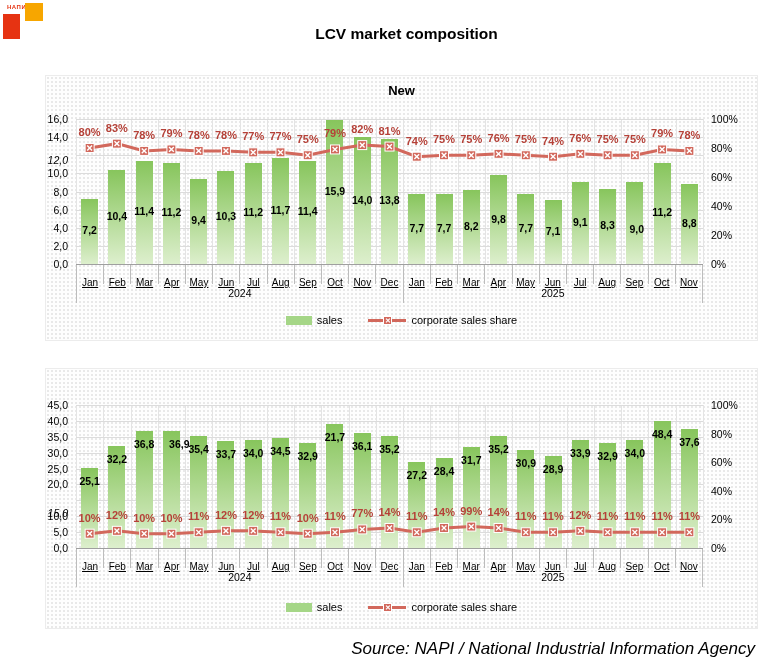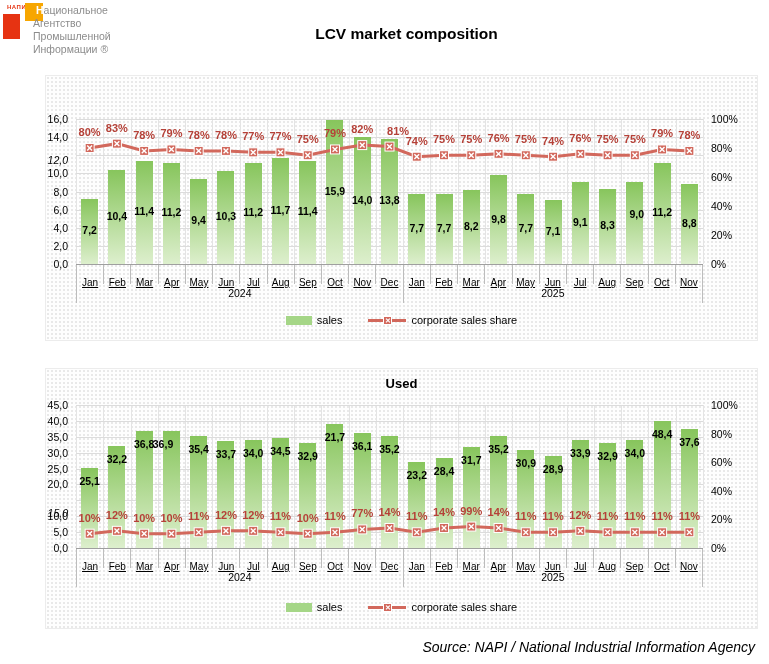--- a/index.html
+++ b/index.html
@@ -11,21 +11,21 @@
   
   .logo { position:absolute; left:3px; top:3px; width:160px; height:62px; }
   .logo .acronym { position:absolute; left:4px; top:1px; font-size:6px; font-weight:bold; letter-spacing:.5px; }
   .logo .sq-red    { position:absolute; left:0;  top:11px; width:17px; height:25px; }
   .logo .sq-orange { position:absolute; left:22px; top:0;  width:18px; height:18px; }
   .logo .lines { position:absolute; left:30px; top:1px; font-size:10.5px; line-height:13px; }
   .logo .lines .initial { font-weight:bold; color:#fff; position:relative; padding-left:3px; }
   
   .main-title { position:absolute; left:55px; top:25px; width:703px; text-align:center;
                 font-size:15.5px; font-weight:bold; }
-  .source { position:absolute; right:14px; top:639px; font-size:14px; font-style:italic;text-align:right; }
+  .source { position:absolute; right:14px; top:639px; font-size:17px; font-style:italic;text-align:right; }
   
   .panel { position:absolute; left:45px; width:713px; border:1px solid #ececec;
            background-color:#fefefe;
            background-image:radial-gradient(#e9e9e9 0.8px, transparent 0.9px);
            background-size:4px 4px; }
   .panel.p-new  { top:75px;  height:266px; }
   .panel.p-used { top:368px; height:261px; }
   .chart-title { position:absolute; left:0; right:0; text-align:center; top:7px;
                  font-size:13px; font-weight:bold; }
   .legend { position:absolute; left:0; right:0; display:flex; justify-content:center;
@@ -54,31 +54,26 @@
   .months, .years { border-left:1px solid #bdbdbd; }
   svg.lineSvg { position:absolute; overflow:visible; }
 </style>
 </head>
 <body>
 
 <div class="logo">
   <span class="acronym" style="color: rgb(230, 51, 18);">НАПИ</span>
   <span class="sq-red" style="background: rgb(230, 51, 18);"></span>
   <span class="sq-orange" style="background: rgb(247, 166, 0);"></span>
-  <div class="lines" style="color: rgb(140, 140, 140);">
-    <div><span class="initial">Н</span><span>ациональное</span></div>
-    <div>Агентство</div>
-    <div>Промышленной</div>
-    <div>Информации ®</div>
-  </div>
 </div>
 
 <div class="main-title">LCV market composition</div>
 
 <section class="panel p-new">
+  <div class="chart-title">New</div>
   <div class="gen"></div>
   <div class="legend">
     <span class="item">
       <span class="swatch-bar" style="background: rgb(165, 214, 135);"></span>
       <span>sales</span>
     </span>
     <span class="item">
       <span class="swatch-line">
           <span class="ln" style="background: rgb(210, 104, 92);"></span>
           <span class="mk" style="background: rgb(210, 104, 92);"></span>
@@ -168,21 +163,21 @@
     <div class="val-label" style="left: 433.913px; top: 136.594px; width: 37.2609px;">9,8</div>
     <div class="bar" style="left: 471.304px; top: 118.219px; width: 17px; height: 69.7812px; background: linear-gradient(rgb(135, 197, 92), rgb(221, 239, 205));"></div>
     <div class="val-label" style="left: 461.174px; top: 146.109px; width: 37.2609px;">7,7</div>
     <div class="bar" style="left: 498.565px; top: 123.656px; width: 17px; height: 64.3438px; background: linear-gradient(rgb(135, 197, 92), rgb(221, 239, 205));"></div>
     <div class="val-label" style="left: 488.435px; top: 148.828px; width: 37.2609px;">7,1</div>
     <div class="bar" style="left: 525.826px; top: 105.531px; width: 17px; height: 82.4688px; background: linear-gradient(rgb(135, 197, 92), rgb(221, 239, 205));"></div>
     <div class="val-label" style="left: 515.696px; top: 139.766px; width: 37.2609px;">9,1</div>
     <div class="bar" style="left: 553.087px; top: 112.781px; width: 17px; height: 75.2188px; background: linear-gradient(rgb(135, 197, 92), rgb(221, 239, 205));"></div>
     <div class="val-label" style="left: 542.957px; top: 143.391px; width: 37.2609px;">8,3</div>
     <div class="bar" style="left: 580.348px; top: 106.438px; width: 17px; height: 81.5625px; background: linear-gradient(rgb(135, 197, 92), rgb(221, 239, 205));"></div>
-    <div class="val-label" style="left: 570.217px; top: 132px; width: 41px;">9,0</div>
+    <div class="val-label" style="left: 570.217px; top: 147px; width: 41px;">9,0</div>
     <div class="bar" style="left: 607.609px; top: 86.5px; width: 17px; height: 101.5px; background: linear-gradient(rgb(135, 197, 92), rgb(221, 239, 205));"></div>
     <div class="val-label" style="left: 597.478px; top: 130.25px; width: 37.2609px;">11,2</div>
     <div class="bar" style="left: 634.87px; top: 108.25px; width: 17px; height: 79.75px; background: linear-gradient(rgb(135, 197, 92), rgb(221, 239, 205));"></div>
     <div class="val-label" style="left: 624.739px; top: 141.125px; width: 37.2609px;">8,8</div>
     <svg class="lineSvg" width="627" height="145" style="left: 30px; top: 43px;">
       <polyline points="13.630434782608695,28.999999999999993 40.891304347826086,24.650000000000006 68.15217391304347,31.899999999999995 95.41304347826087,30.449999999999996 122.67391304347825,31.899999999999995 149.93478260869563,31.899999999999995 177.19565217391303,33.349999999999994 204.45652173913044,33.349999999999994 231.7173913043478,36.25 258.9782608695652,30.449999999999996 286.23913043478257,26.10000000000001 313.5,27.549999999999994 340.7608695652174,37.7 368.02173913043475,36.25 395.2826086956522,36.25 422.54347826086956,34.8 449.80434782608694,36.25 477.0652173913043,37.7 504.3260869565217,34.8 531.5869565217391,36.25 558.8478260869565,36.25 586.108695652174,30.449999999999996 613.3695652173914,31.899999999999995" fill="none" stroke="#d2685c" stroke-width="3"></polyline>
       <rect x="9.130434782608695" y="24.499999999999993" width="9" height="9" fill="#d2685c" stroke="#fff" stroke-width="1"></rect>
       <path d="M11.230434782608695 26.599999999999994 L16.030434782608694 31.39999999999999 M16.030434782608694 26.599999999999994 L11.230434782608695 31.39999999999999" stroke="#fff" stroke-width="1.4" fill="none"></path>
       <rect x="36.391304347826086" y="20.150000000000006" width="9" height="9" fill="#d2685c" stroke="#fff" stroke-width="1"></rect>
       <path d="M38.49130434782609 22.250000000000007 L43.291304347826085 27.050000000000004 M43.291304347826085 22.250000000000007 L38.49130434782609 27.050000000000004" stroke="#fff" stroke-width="1.4" fill="none"></path>
@@ -233,21 +228,21 @@
     <div class="pct-label" style="left: 51.2609px; top: 45.65px; width: 39.2609px; color: rgb(181, 65, 56);">83%</div>
     <div class="pct-label" style="left: 78.5217px; top: 52.9px; width: 39.2609px; color: rgb(181, 65, 56);">78%</div>
     <div class="pct-label" style="left: 105.783px; top: 51.45px; width: 39.2609px; color: rgb(181, 65, 56);">79%</div>
     <div class="pct-label" style="left: 133.043px; top: 52.9px; width: 39.2609px; color: rgb(181, 65, 56);">78%</div>
     <div class="pct-label" style="left: 160.304px; top: 52.9px; width: 39.2609px; color: rgb(181, 65, 56);">78%</div>
     <div class="pct-label" style="left: 187.565px; top: 54.35px; width: 39.2609px; color: rgb(181, 65, 56);">77%</div>
     <div class="pct-label" style="left: 214.826px; top: 54.35px; width: 39.2609px; color: rgb(181, 65, 56);">77%</div>
     <div class="pct-label" style="left: 242.087px; top: 57.25px; width: 39.2609px; color: rgb(181, 65, 56);">75%</div>
     <div class="pct-label" style="left: 269.348px; top: 51.45px; width: 39.2609px; color: rgb(181, 65, 56);">79%</div>
     <div class="pct-label" style="left: 296.609px; top: 47.1px; width: 39.2609px; color: rgb(181, 65, 56);">82%</div>
-    <div class="pct-label" style="left: 323.87px; top: 48.55px; width: 39.2609px; color: rgb(181, 65, 56); text-align: right;">81%</div>
+    <div class="pct-label" style="left: 323.87px; top: 48.55px; width: 39.2609px; color: rgb(181, 65, 56);">81%</div>
     <div class="pct-label" style="left: 351.13px; top: 58.7px; width: 39.2609px; color: rgb(181, 65, 56);">74%</div>
     <div class="pct-label" style="left: 378.391px; top: 57.25px; width: 39.2609px; color: rgb(181, 65, 56);">75%</div>
     <div class="pct-label" style="left: 405.652px; top: 57.25px; width: 39.2609px; color: rgb(181, 65, 56);">75%</div>
     <div class="pct-label" style="left: 432.913px; top: 55.8px; width: 39.2609px; color: rgb(181, 65, 56);">76%</div>
     <div class="pct-label" style="left: 460.174px; top: 57.25px; width: 39.2609px; color: rgb(181, 65, 56);">75%</div>
     <div class="pct-label" style="left: 487.435px; top: 58.7px; width: 39.2609px; color: rgb(181, 65, 56);">74%</div>
     <div class="pct-label" style="left: 514.696px; top: 55.8px; width: 39.2609px; color: rgb(181, 65, 56);">76%</div>
     <div class="pct-label" style="left: 541.957px; top: 57.25px; width: 39.2609px; color: rgb(181, 65, 56);">75%</div>
     <div class="pct-label" style="left: 569.217px; top: 57.25px; width: 39.2609px; color: rgb(181, 65, 56);">75%</div>
     <div class="pct-label" style="left: 596.478px; top: 51.45px; width: 39.2609px; color: rgb(181, 65, 56);">79%</div>
@@ -277,21 +272,20 @@
       <div class="mcell" style="width: 27.2609px;">Oct</div>
       <div class="mcell" style="width: 27.2609px;">Nov</div>
     </div>
     <div class="years" style="left: 30px; top: 208px; width: 627px; height: 19px;">
       <div class="ycell" style="width: 327.13px;">2024</div>
       <div class="ycell" style="width: 299.87px;">2025</div>
     </div>
   </section>
 
 <section class="panel p-used">
-  <div class="chart-title">Used</div>
   <div class="gen"></div>
   <div class="legend">
     <span class="item">
       <span class="swatch-bar" style="background: rgb(165, 214, 135);"></span>
       <span>sales</span>
     </span>
     <span class="item">
       <span class="swatch-line">
           <span class="ln" style="background: rgb(210, 104, 92);"></span>
           <span class="mk" style="background: rgb(210, 104, 92);"></span>
@@ -349,39 +343,39 @@
     <div class="yr" style="left: 665px; top: 87.2px;">60%</div>
     <div class="yr" style="left: 665px; top: 58.6px;">80%</div>
     <div class="yr" style="left: 665px; top: 30px;">100%</div>
     <div class="bar" style="left: 35.1304px; top: 99.2378px; width: 17px; height: 79.7622px; background: linear-gradient(rgb(135, 197, 92), rgb(221, 239, 205));"></div>
     <div class="val-label" style="left: 25px; top: 106.238px; width: 37.2609px;">25,1</div>
     <div class="bar" style="left: 62.3913px; top: 76.6756px; width: 17px; height: 102.324px; background: linear-gradient(rgb(135, 197, 92), rgb(221, 239, 205));"></div>
     <div class="val-label" style="left: 52.2609px; top: 83.6756px; width: 37.2609px;">32,2</div>
     <div class="bar" style="left: 89.6522px; top: 62.0578px; width: 17px; height: 116.942px; background: linear-gradient(rgb(135, 197, 92), rgb(221, 239, 205));"></div>
     <div class="val-label" style="left: 79.5217px; top: 69.0578px; width: 37.2609px;">36,8</div>
     <div class="bar" style="left: 116.913px; top: 61.74px; width: 17px; height: 117.26px; background: linear-gradient(rgb(135, 197, 92), rgb(221, 239, 205));"></div>
-    <div class="val-label" style="left: 106.783px; top: 68.74px; width: 20px; text-align: center;">36,9</div>
+    <div class="val-label" style="left: 106.783px; top: 68.74px; width: 53px; text-align: center;">36,9</div>
     <div class="bar" style="left: 144.174px; top: 66.5067px; width: 17px; height: 112.493px; background: linear-gradient(rgb(135, 197, 92), rgb(221, 239, 205));"></div>
     <div class="val-label" style="left: 134.043px; top: 73.5067px; width: 37.2609px;">35,4</div>
     <div class="bar" style="left: 171.435px; top: 71.9089px; width: 17px; height: 107.091px; background: linear-gradient(rgb(135, 197, 92), rgb(221, 239, 205));"></div>
     <div class="val-label" style="left: 161.304px; top: 78.9089px; width: 37.2609px;">33,7</div>
     <div class="bar" style="left: 198.696px; top: 70.9556px; width: 17px; height: 108.044px; background: linear-gradient(rgb(135, 197, 92), rgb(221, 239, 205));"></div>
     <div class="val-label" style="left: 188.565px; top: 77.9556px; width: 37.2609px;">34,0</div>
     <div class="bar" style="left: 225.957px; top: 69.3667px; width: 17px; height: 109.633px; background: linear-gradient(rgb(135, 197, 92), rgb(221, 239, 205));"></div>
     <div class="val-label" style="left: 215.826px; top: 76.3667px; width: 37.2609px;">34,5</div>
     <div class="bar" style="left: 253.217px; top: 74.4511px; width: 17px; height: 104.549px; background: linear-gradient(rgb(135, 197, 92), rgb(221, 239, 205));"></div>
     <div class="val-label" style="left: 243.087px; top: 81.4511px; width: 37.2609px;">32,9</div>
     <div class="bar" style="left: 280.478px; top: 54.7489px; width: 17px; height: 124.251px; background: linear-gradient(rgb(135, 197, 92), rgb(221, 239, 205));"></div>
     <div class="val-label" style="left: 270.348px; top: 61.7489px; width: 37.2609px;">21,7</div>
     <div class="bar" style="left: 307.739px; top: 64.2822px; width: 17px; height: 114.718px; background: linear-gradient(rgb(135, 197, 92), rgb(221, 239, 205));"></div>
     <div class="val-label" style="left: 297.609px; top: 71.2822px; width: 37.2609px;">36,1</div>
     <div class="bar" style="left: 335px; top: 67.1422px; width: 17px; height: 111.858px; background: linear-gradient(rgb(135, 197, 92), rgb(221, 239, 205));"></div>
     <div class="val-label" style="left: 324.87px; top: 74.1422px; width: 37.2609px;">35,2</div>
     <div class="bar" style="left: 362.261px; top: 92.5644px; width: 17px; height: 86.4356px; background: linear-gradient(rgb(135, 197, 92), rgb(221, 239, 205));"></div>
-    <div class="val-label" style="left: 352.13px; top: 99.5644px; width: 37.2609px;">23,2</div>
+    <div class="val-label" style="left: 352.13px; top: 99.5644px; width: 37.2609px;">27,2</div>
     <div class="bar" style="left: 389.522px; top: 88.7511px; width: 17px; height: 90.2489px; background: linear-gradient(rgb(135, 197, 92), rgb(221, 239, 205));"></div>
     <div class="val-label" style="left: 379.391px; top: 95.7511px; width: 37.2609px;">28,4</div>
     <div class="bar" style="left: 416.783px; top: 78.2644px; width: 17px; height: 100.736px; background: linear-gradient(rgb(135, 197, 92), rgb(221, 239, 205));"></div>
     <div class="val-label" style="left: 406.652px; top: 85.2644px; width: 37.2609px;">31,7</div>
     <div class="bar" style="left: 444.043px; top: 67.1422px; width: 17px; height: 111.858px; background: linear-gradient(rgb(135, 197, 92), rgb(221, 239, 205));"></div>
     <div class="val-label" style="left: 433.913px; top: 74.1422px; width: 37.2609px;">35,2</div>
     <div class="bar" style="left: 471.304px; top: 80.8067px; width: 17px; height: 98.1933px; background: linear-gradient(rgb(135, 197, 92), rgb(221, 239, 205));"></div>
     <div class="val-label" style="left: 461.174px; top: 87.8067px; width: 37.2609px;">30,9</div>
     <div class="bar" style="left: 498.565px; top: 87.1622px; width: 17px; height: 91.8378px; background: linear-gradient(rgb(135, 197, 92), rgb(221, 239, 205));"></div>
     <div class="val-label" style="left: 488.435px; top: 94.1622px; width: 37.2609px;">28,9</div>

